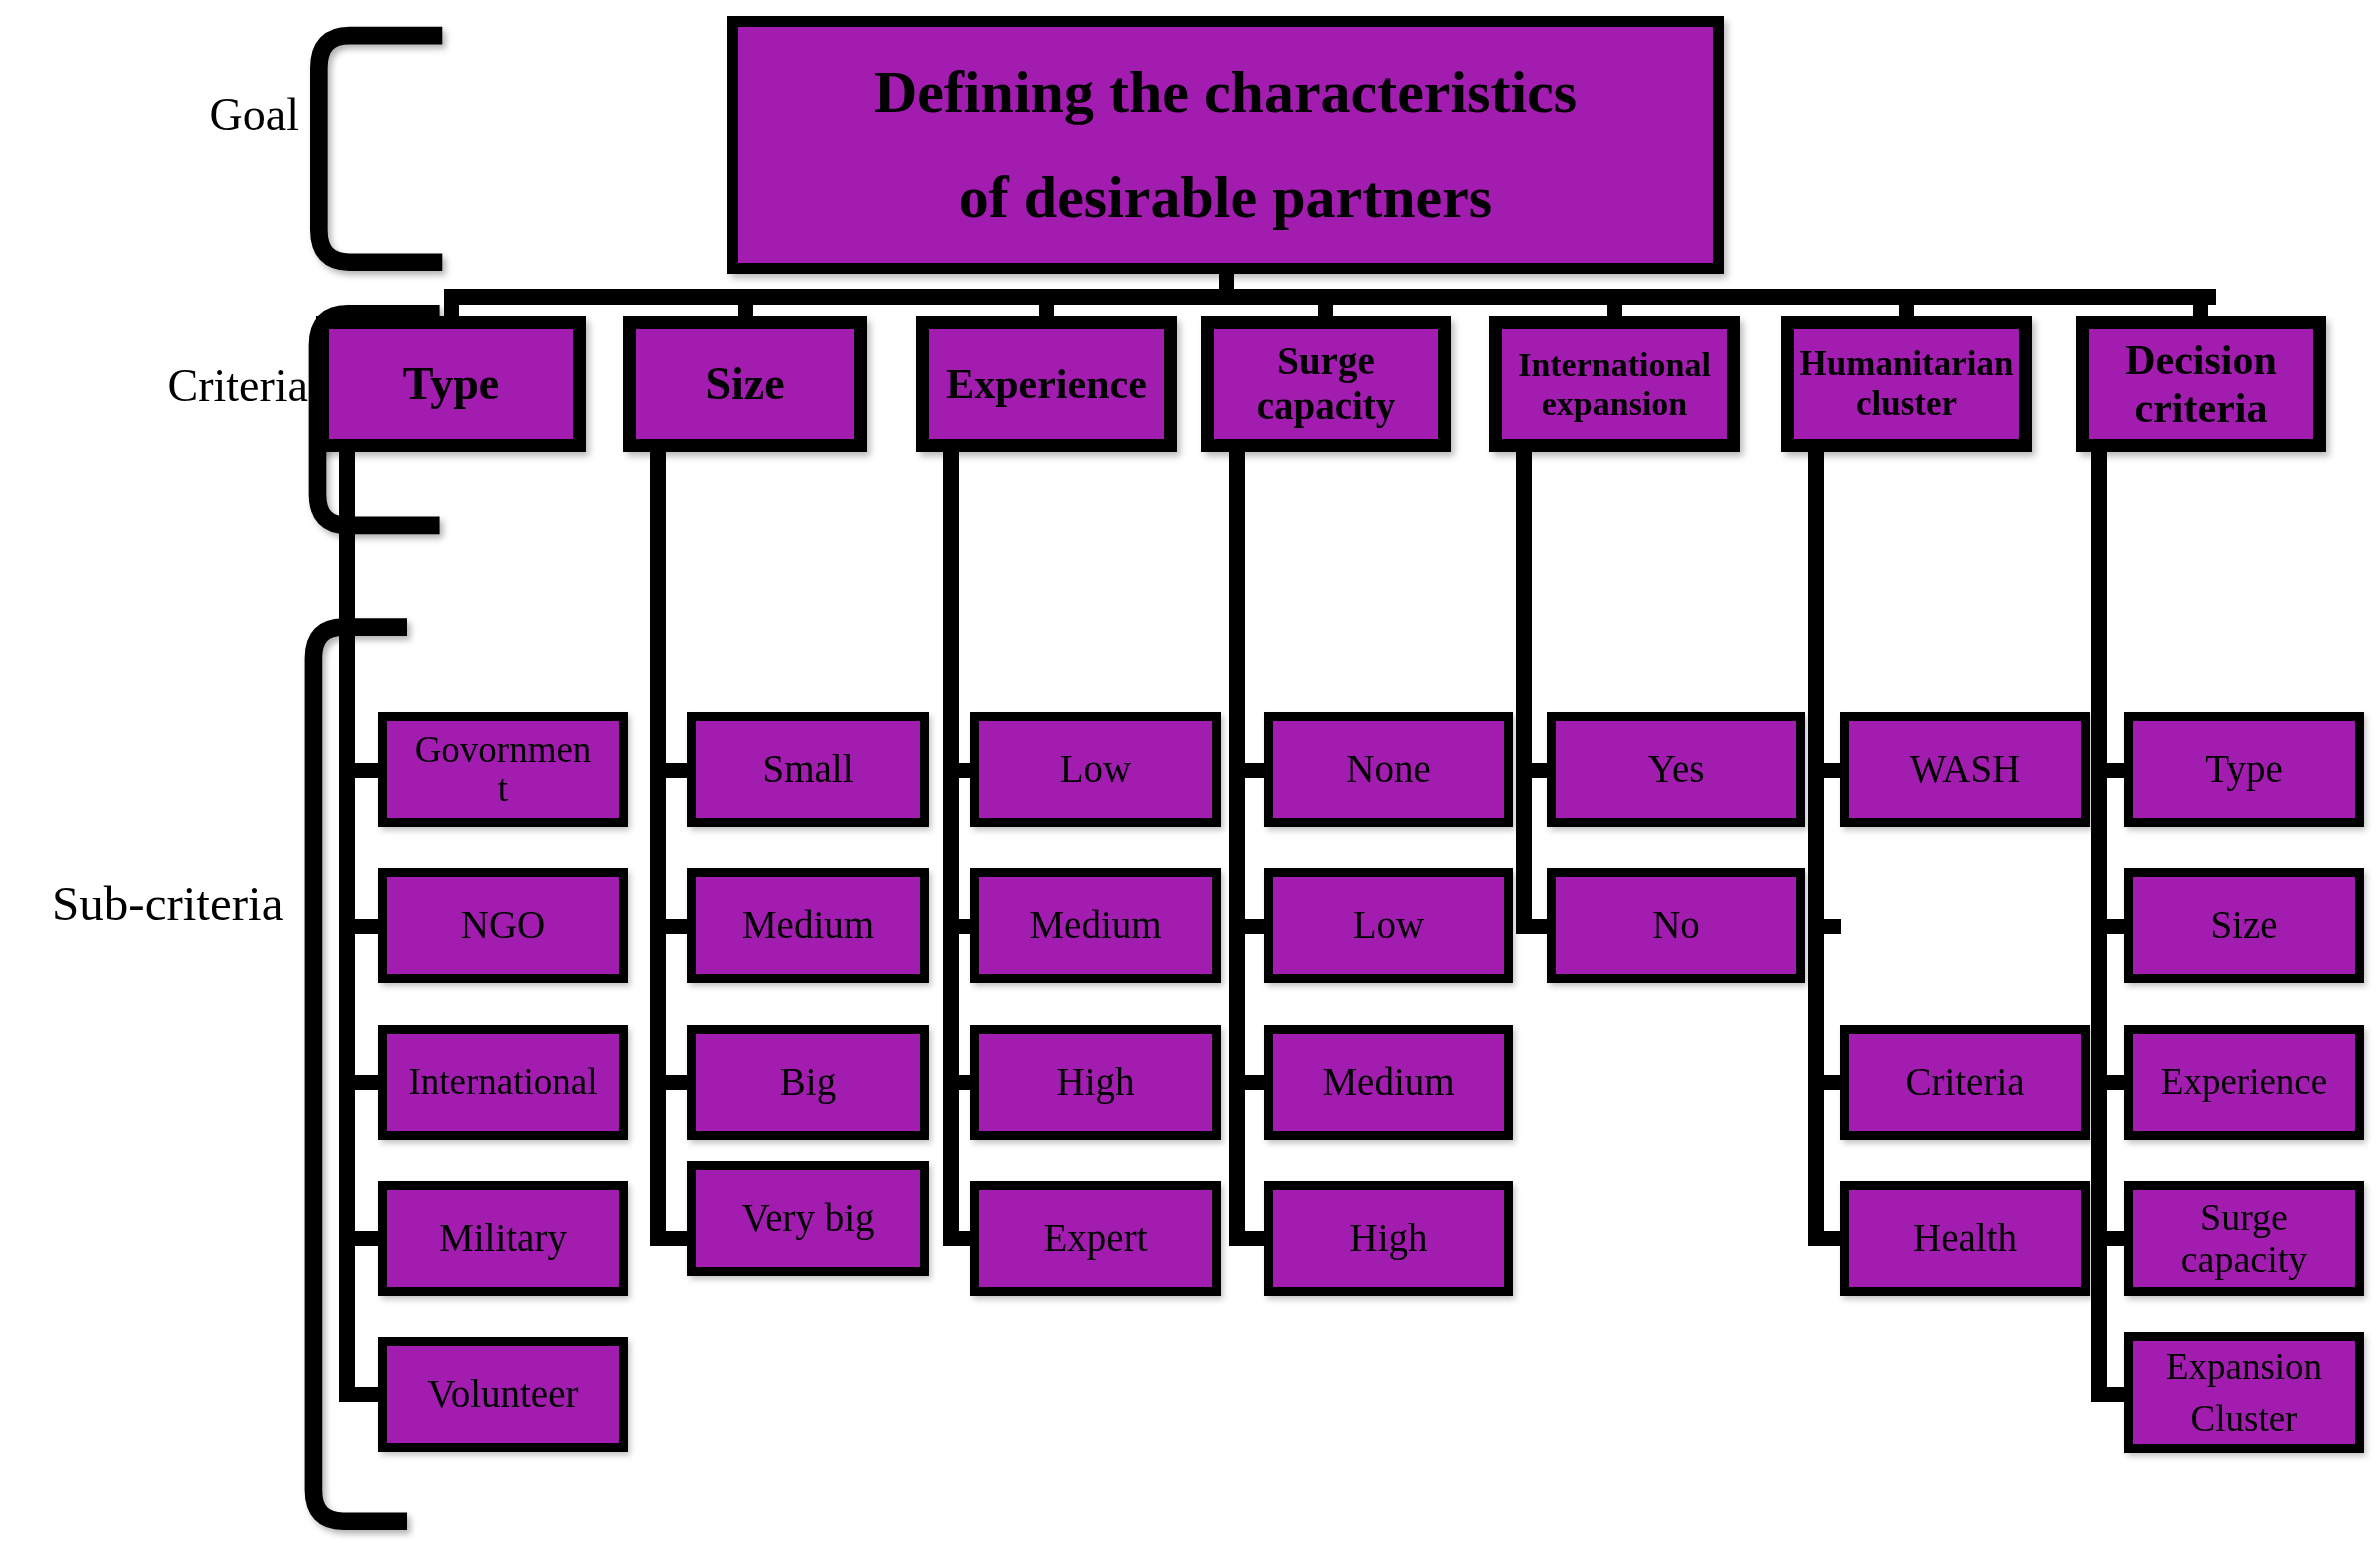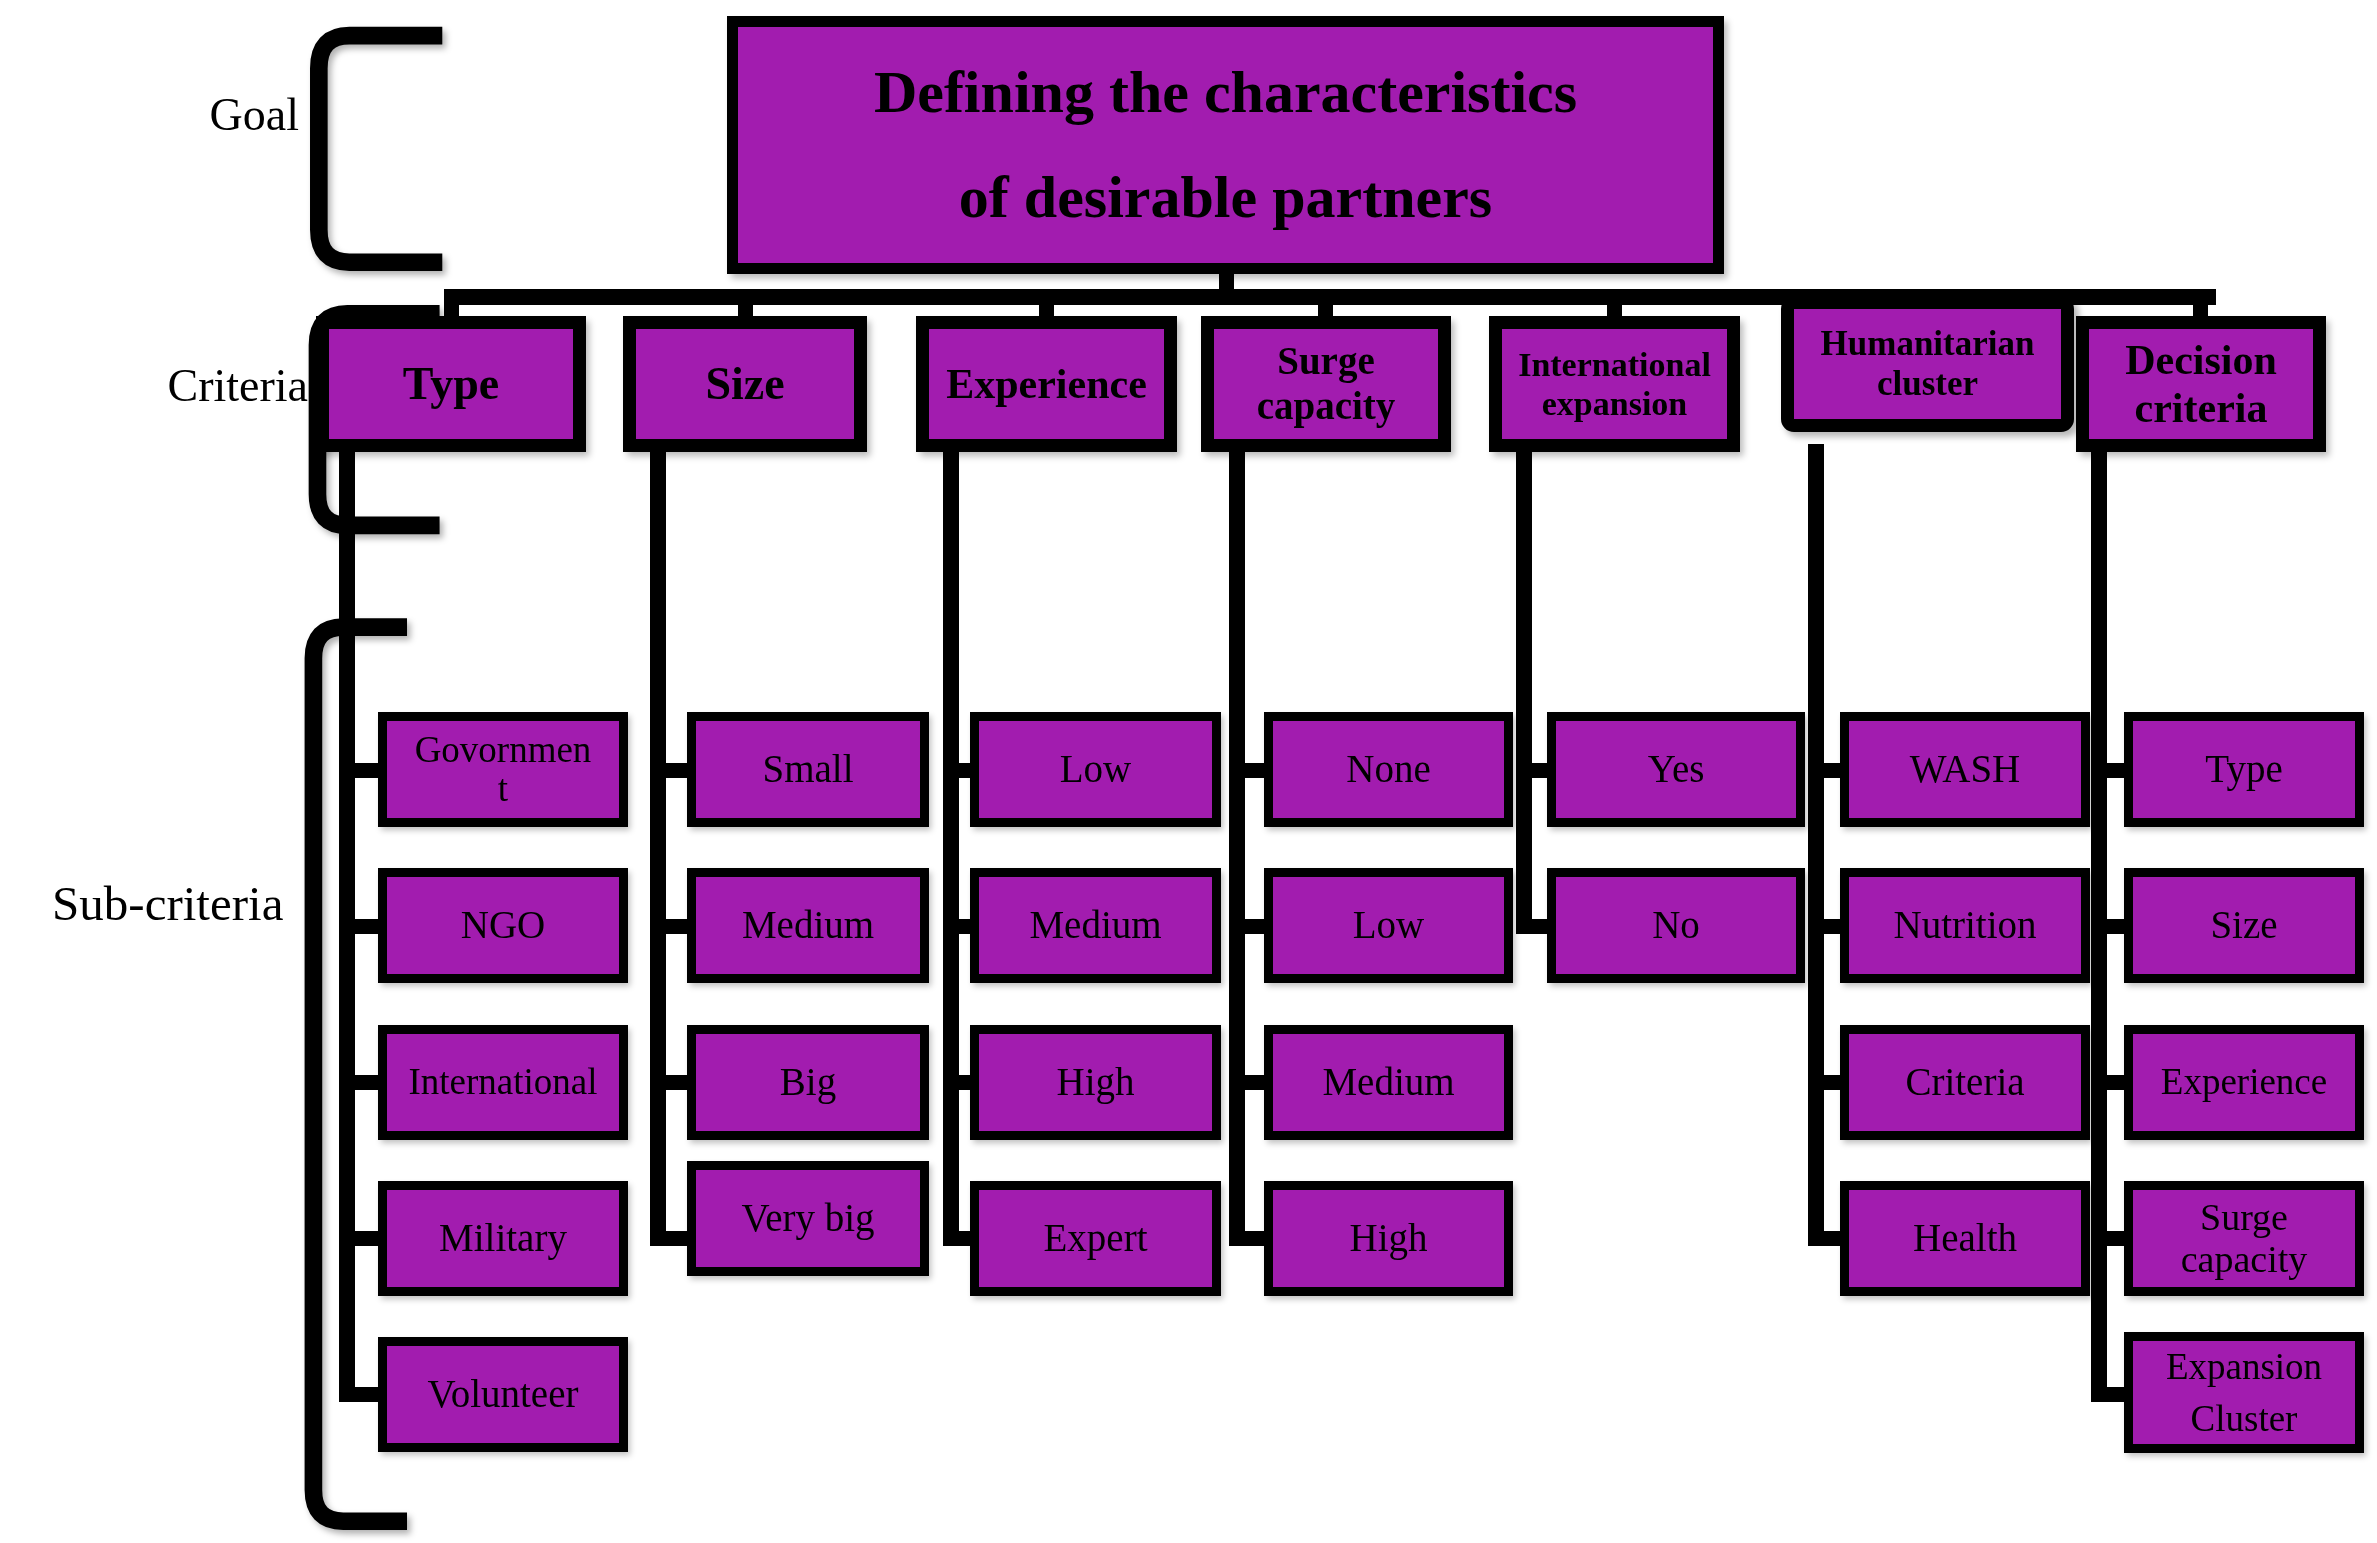--- a/index.html
+++ b/index.html
@@ -49,21 +49,21 @@
   <div class="ln" style="left:1899px;top:303px;width:15px;height:17.6px;"></div>
   <div class="ln" style="left:2193px;top:303px;width:15px;height:17.6px;"></div>
 
   <div class="bx crit" style="left:316px;top:316px;width:270px;height:136px;font-size:46px;">Type</div>
   <div class="bx crit" style="left:623px;top:316px;width:244px;height:136px;font-size:46px;">Size</div>
   <div class="bx crit" style="left:916px;top:316px;width:261px;height:136px;font-size:42px;">Experience</div>
   <div class="bx crit" style="left:1201px;top:316px;width:250px;height:136px;font-size:39px;">Surge
 capacity</div>
   <div class="bx crit" style="left:1489px;top:316px;width:251px;height:136px;font-size:34px;">International
 expansion</div>
-  <div class="bx crit" style="left:1781px;top:296px;width:293px;height:136px;font-size:35px;border-radius:13px;">Humanitarian
+  <div class="bx crit" style="left:1781px;top:316px;width:251px;height:136px;font-size:35px;">Humanitarian
 cluster</div>
   <div class="bx crit" style="left:2076px;top:316px;width:250px;height:136px;font-size:42px;">Decision
 criteria</div>
 
   <div class="ln" style="left:339px;top:444px;width:16.3px;height:951px;"></div>
   <div class="ln" style="left:650px;top:444px;width:16.3px;height:799px;"></div>
   <div class="ln" style="left:943px;top:444px;width:16.3px;height:799px;"></div>
   <div class="ln" style="left:1229px;top:444px;width:16.3px;height:799px;"></div>
   <div class="ln" style="left:1516px;top:444px;width:16.3px;height:486px;"></div>
   <div class="ln" style="left:1808px;top:444px;width:16.3px;height:799px;"></div>
@@ -109,21 +109,20 @@
   <div class="bx sub" style="left:1264px;top:1181px;width:249px;height:115px;">High</div>
 
   <div class="ln" style="left:1516px;top:763px;width:31px;height:15px;"></div>
   <div class="bx sub" style="left:1547px;top:712px;width:258px;height:115px;">Yes</div>
   <div class="ln" style="left:1516px;top:919px;width:31px;height:15px;"></div>
   <div class="bx sub" style="left:1547px;top:868px;width:258px;height:115px;">No</div>
 
   <div class="ln" style="left:1808px;top:763px;width:33px;height:15px;"></div>
   <div class="bx sub" style="left:1840px;top:712px;width:250px;height:115px;">WASH</div>
   <div class="ln" style="left:1808px;top:919px;width:33px;height:15px;"></div>
-  <div class="bx sub" style="left:1840px;top:868px;width:250px;height:115px;">Nutrition</div>
   <div class="ln" style="left:1808px;top:1075px;width:33px;height:15px;"></div>
   <div class="bx sub" style="left:1840px;top:1025px;width:250px;height:115px;">Criteria</div>
   <div class="ln" style="left:1808px;top:1231px;width:33px;height:15px;"></div>
   <div class="bx sub" style="left:1840px;top:1181px;width:250px;height:115px;">Health</div>
 
   <div class="ln" style="left:2091px;top:763px;width:33px;height:15px;"></div>
   <div class="bx sub" style="left:2124px;top:712px;width:240px;height:115px;">Type</div>
   <div class="ln" style="left:2091px;top:919px;width:33px;height:15px;"></div>
   <div class="bx sub" style="left:2124px;top:868px;width:240px;height:115px;">Size</div>
   <div class="ln" style="left:2091px;top:1075px;width:33px;height:15px;"></div>

